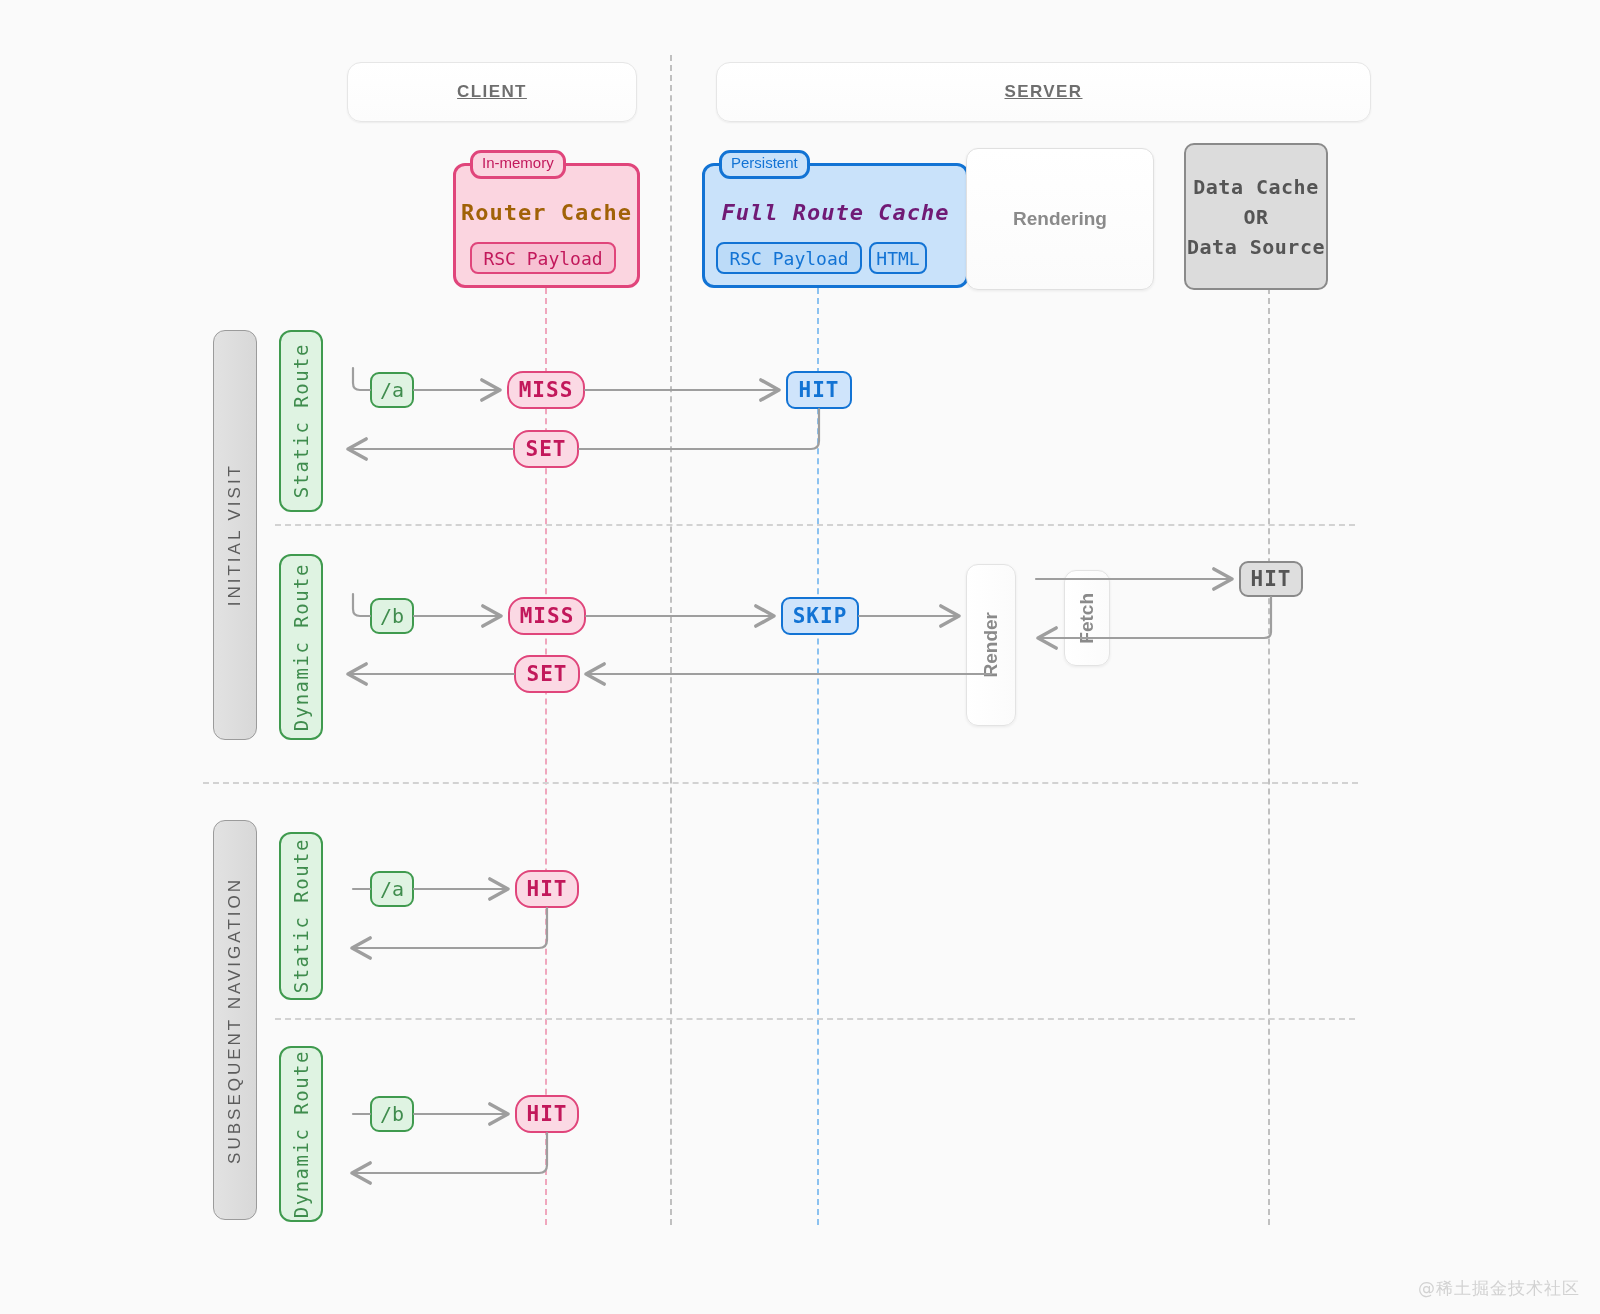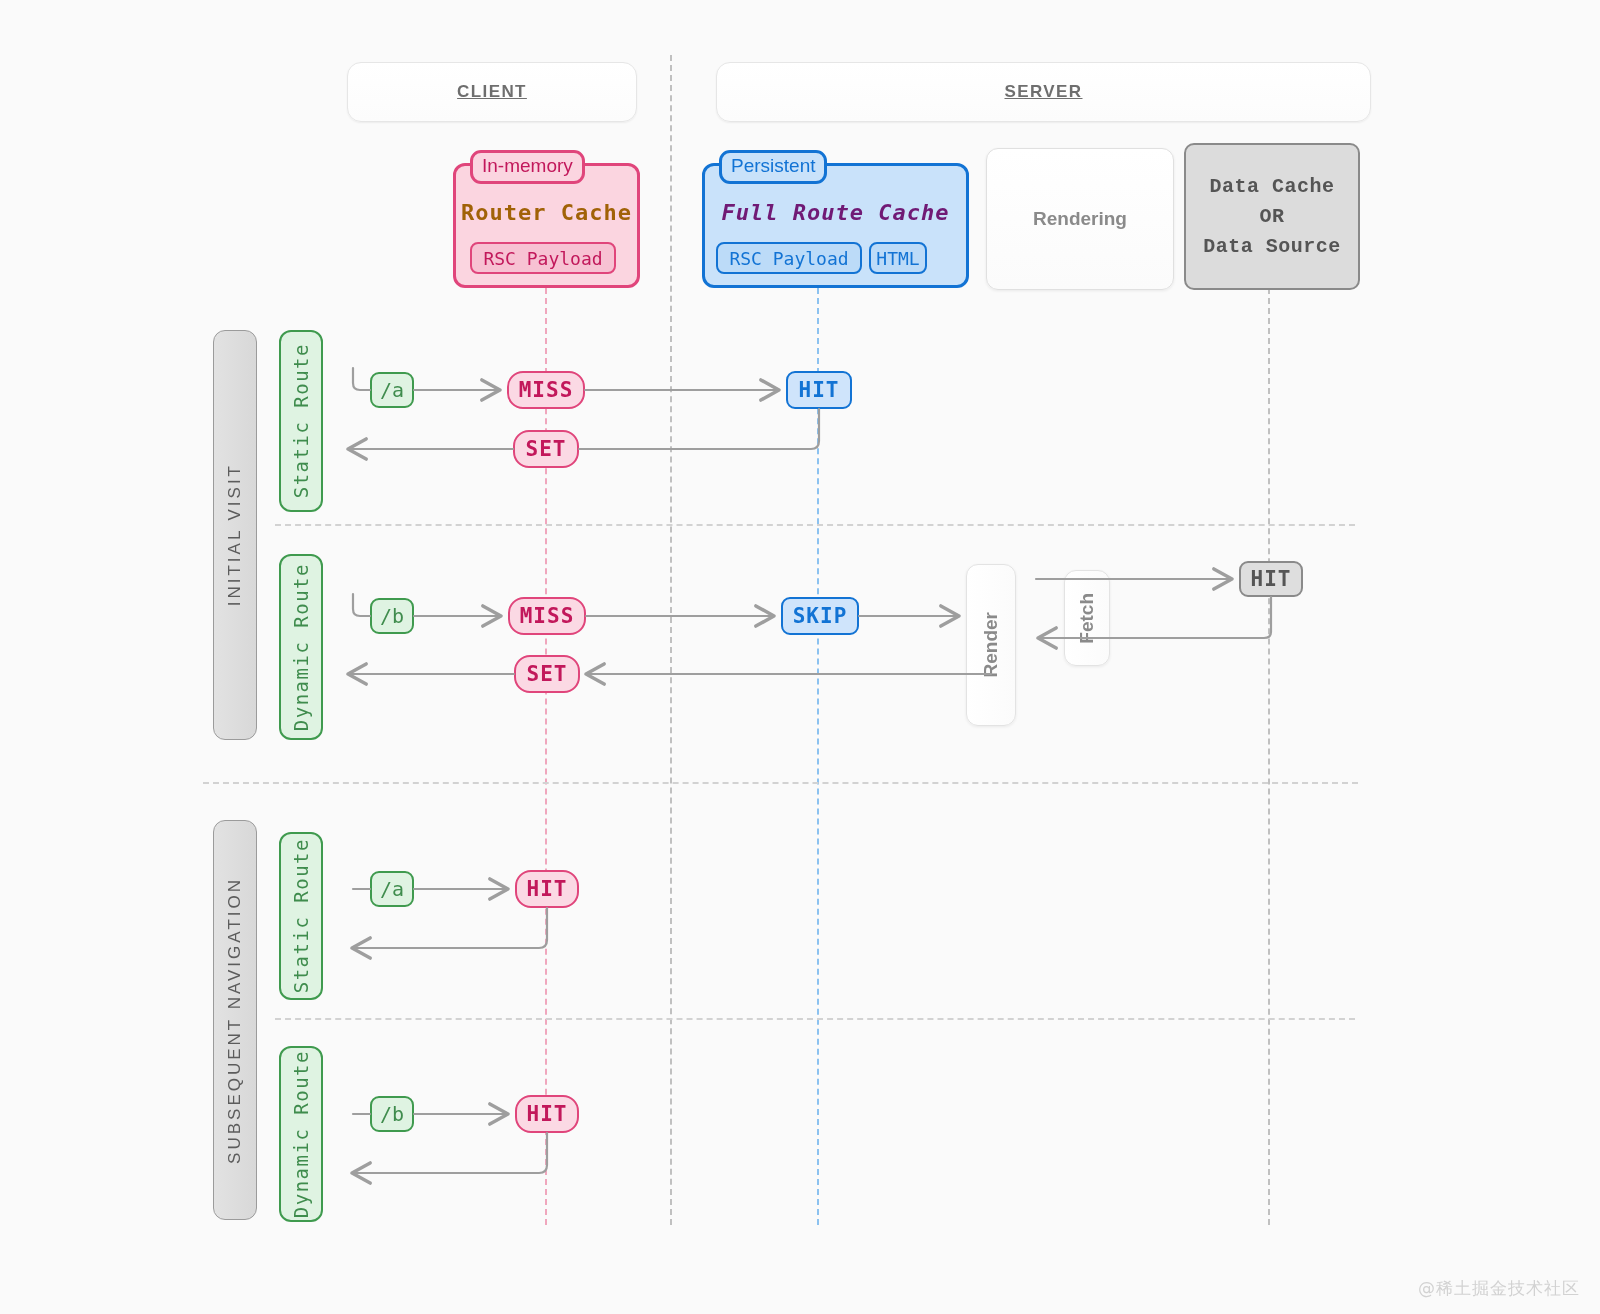--- a/index.html
+++ b/index.html
@@ -29,21 +29,21 @@
 
   
   .card{border-radius:12px;border:3px solid;box-sizing:border-box;position:absolute;}
   .card .title{
     position:absolute;left:0;right:0;top:34px;text-align:center;
     font-family:"DejaVu Sans Mono","Liberation Mono",monospace;
     font-size:22px;font-weight:700;letter-spacing:1px;
   }
   .tag{
     position:absolute;border-radius:11px;border:3px solid;
-    padding:1px 9px 3px 9px;font-size:19px;line-height:1.25;
+    padding:1px 9px 3px 9px;font-size:15px;line-height:1.25;
     font-family:"Liberation Sans",sans-serif;
     top:-16px;left:14px;white-space:nowrap;
   }
   .chip{
     position:absolute;border-radius:8px;border:2.5px solid;
     font-family:"DejaVu Sans Mono","Liberation Mono",monospace;
     font-size:18px;display:flex;align-items:center;justify-content:center;
     box-sizing:border-box;white-space:nowrap;
   }
 
@@ -145,25 +145,25 @@
     <div class="chip pink" style="left:14px;top:76px;width:146px;height:32px;">RSC Payload</div>
   </div>
 
   <div class="card blue abs" style="left:702px;top:163px;width:267px;height:125px;">
     <div class="tag blue">Persistent</div>
     <div class="title">Full Route Cache</div>
     <div class="chip blue" style="left:11px;top:76px;width:146px;height:32px;">RSC Payload</div>
     <div class="chip blue" style="left:164px;top:76px;width:58px;height:32px;">HTML</div>
   </div>
 
-  <div class="abs plainbox" style="left:966px;top:148px;width:188px;height:142px;margin-left:20px;">
+  <div class="abs plainbox" style="left:966px;top:148px;width:188px;height:142px;">
     <span>Rendering</span>
   </div>
 
-  <div class="abs graybox" style="left:1184px;top:143px;width:176px;height:147px;font-family:Liberation Mono, monospace;">
+  <div class="abs graybox" style="left:1184px;top:143px;width:144px;height:147px;">
     <span>Data Cache</span>
     <span>OR</span>
     <span>Data Source</span>
   </div>
 
   <div class="abs hline" style="left:275px;top:524px;width:1080px;"></div>
   <div class="abs hline" style="left:203px;top:782px;width:1155px;"></div>
   <div class="abs hline" style="left:275px;top:1018px;width:1080px;"></div>
 
   <div class="abs vpill section" style="left:213px;top:330px;width:44px;height:410px;">

